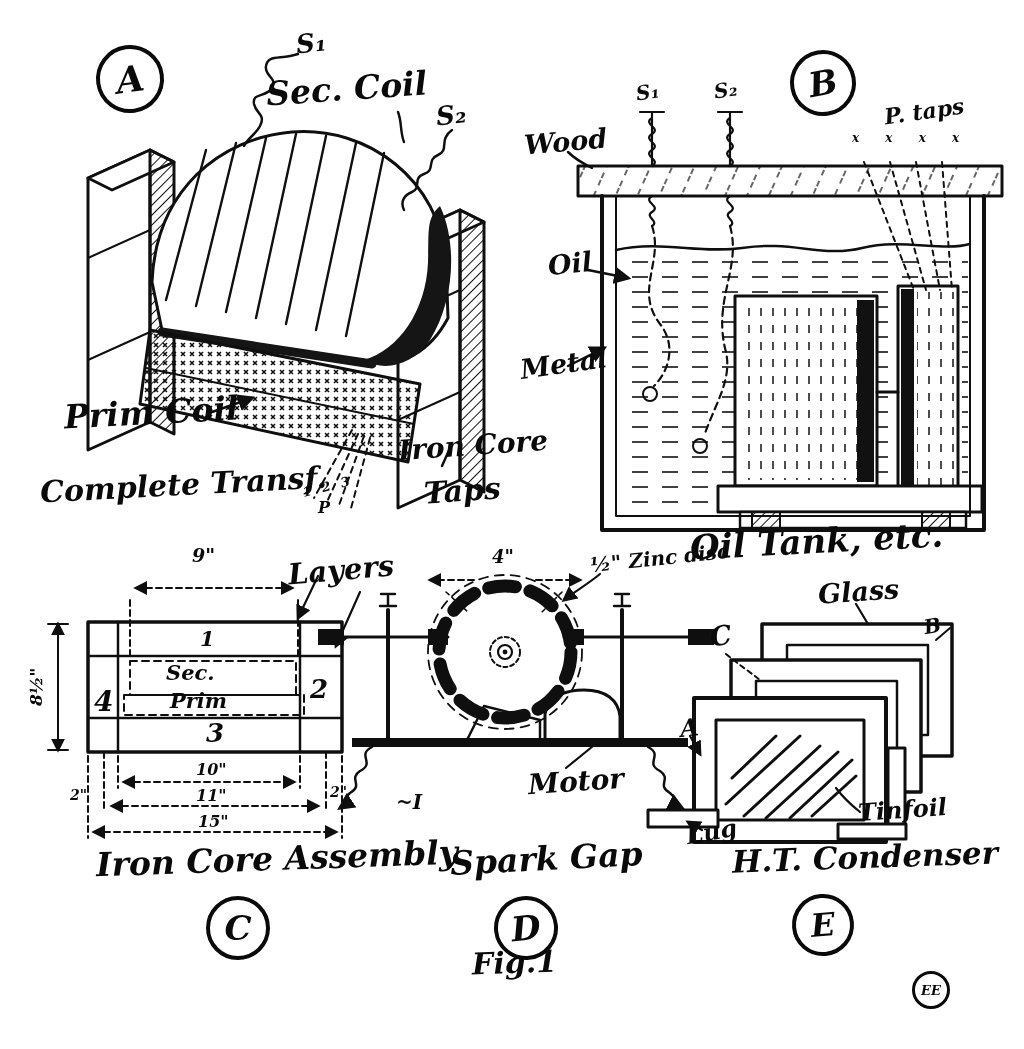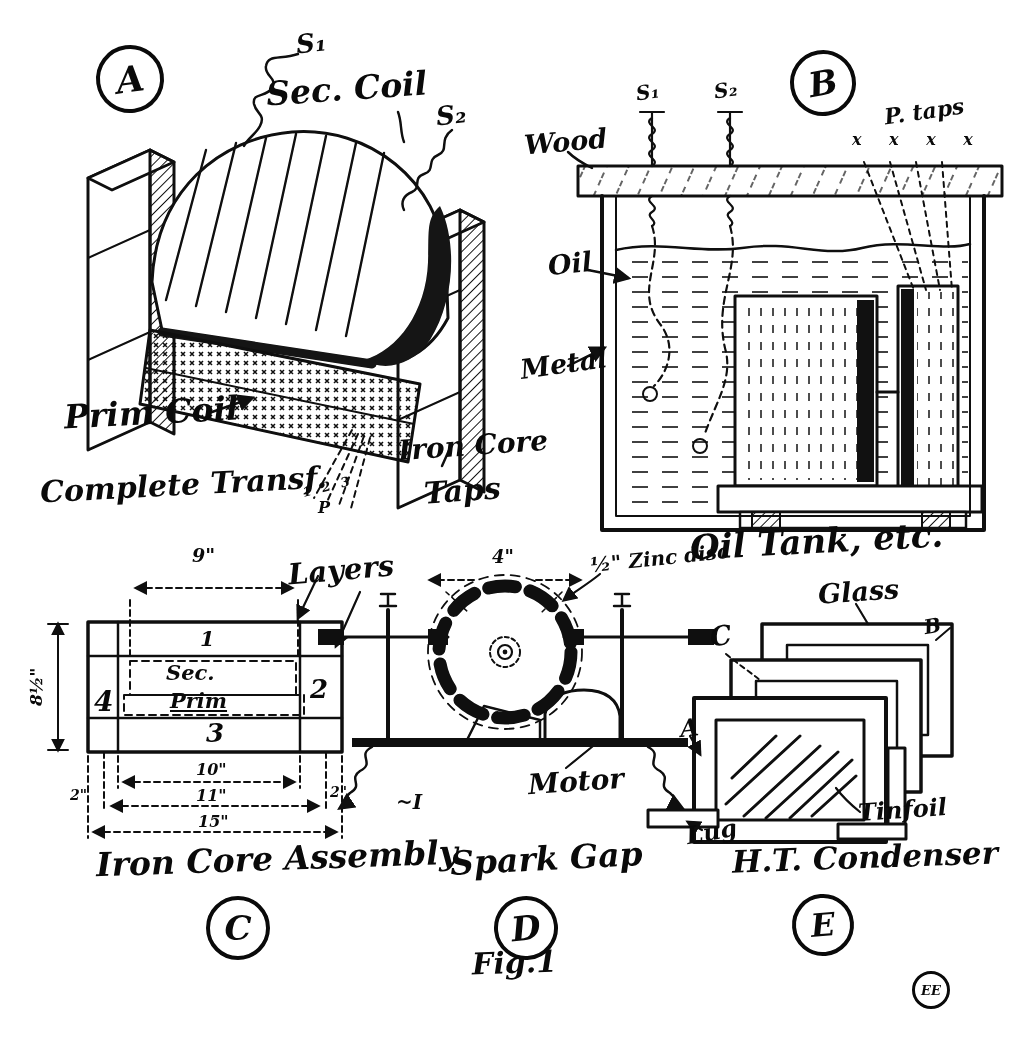--- a/index.html
+++ b/index.html
@@ -213,35 +213,35 @@
 <div class="lbl" style="left:398px;top:432px;font-size:28px;transform:rotate(-4deg);">Iron Core</div>
 <div class="lbl" style="left:424px;top:476px;font-size:30px;transform:rotate(-4deg);">Taps</div>
 <div class="lbl" style="left:302px;top:480px;font-size:13px;transform:rotate(-14deg);letter-spacing:3px;">1 2 3</div>
 <div class="lbl" style="left:318px;top:500px;font-size:16px;">P</div>
 <div class="lbl" style="left:40px;top:470px;font-size:30px;transform:rotate(-3deg);">Complete Transf.</div>
 
 <div class="badge" style="left:790px;top:50px;width:58px;height:58px;font-size:34px;transform:rotate(-10deg);">B</div>
 <div class="lbl" style="left:636px;top:82px;font-size:20px;transform:rotate(-8deg);">S₁</div>
 <div class="lbl" style="left:714px;top:80px;font-size:20px;transform:rotate(-8deg);">S₂</div>
 <div class="lbl" style="left:884px;top:100px;font-size:22px;transform:rotate(-8deg);">P. taps</div>
-<div class="lbl" style="left:852px;top:132px;font-size:16px;letter-spacing:11px;">x x x x</div>
+<div class="lbl" style="left:852px;top:132px;font-size:12px;letter-spacing:11px;">x x x x</div>
 <div class="lbl" style="left:524px;top:128px;font-size:27px;transform:rotate(-5deg);">Wood</div>
 <div class="lbl" style="left:548px;top:250px;font-size:27px;transform:rotate(-6deg);">Oil</div>
 <div class="lbl" style="left:520px;top:350px;font-size:27px;transform:rotate(-8deg);">Metal</div>
 <div class="lbl" style="left:690px;top:524px;font-size:34px;transform:rotate(-3deg);">Oil Tank, etc.</div>
 
 <div class="lbl" style="left:288px;top:556px;font-size:29px;transform:rotate(-5deg);">Layers</div>
 <div class="lbl" style="left:192px;top:546px;font-size:19px;">9"</div>
 <div class="lbl vert" style="left:28px;top:706px;font-size:17px;">8½"</div>
 <div class="lbl" style="left:200px;top:628px;font-size:21px;">1</div>
 <div class="lbl" style="left:310px;top:676px;font-size:26px;">2</div>
 <div class="lbl" style="left:206px;top:720px;font-size:26px;">3</div>
 <div class="lbl" style="left:94px;top:688px;font-size:28px;">4</div>
 <div class="lbl" style="left:166px;top:662px;font-size:21px;">Sec.</div>
-<div class="lbl" style="left:170px;top:690px;font-size:21px;text-decoration:underline;">Prim</div>
+<div class="lbl" style="left:170px;top:690px;font-size:21px;">Prim</div>
 <div class="lbl" style="left:196px;top:762px;font-size:16px;">10"</div>
 <div class="lbl" style="left:196px;top:788px;font-size:16px;">11"</div>
 <div class="lbl" style="left:198px;top:814px;font-size:16px;">15"</div>
 <div class="lbl" style="left:70px;top:788px;font-size:14px;">2"</div>
 <div class="lbl" style="left:330px;top:785px;font-size:14px;">2"</div>
 <div class="lbl" style="left:96px;top:842px;font-size:33px;transform:rotate(-2deg);">Iron Core Assembly</div>
 <div class="badge" style="left:206px;top:896px;width:56px;height:56px;font-size:34px;">C</div>
 
 <div class="lbl" style="left:492px;top:548px;font-size:18px;">4"</div>
 <div class="lbl" style="left:590px;top:548px;font-size:20px;transform:rotate(-6deg);">½" Zinc disc</div>

